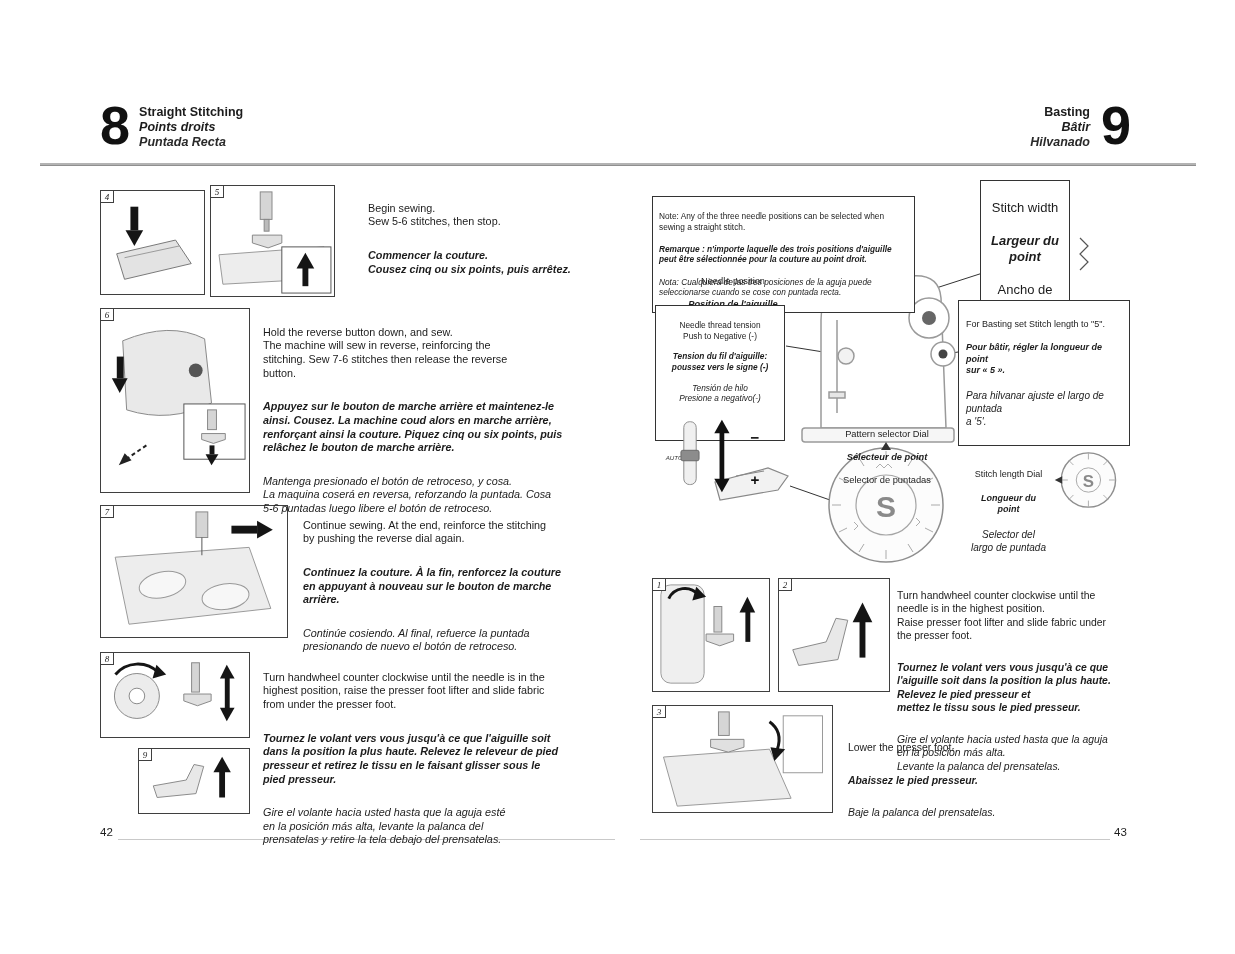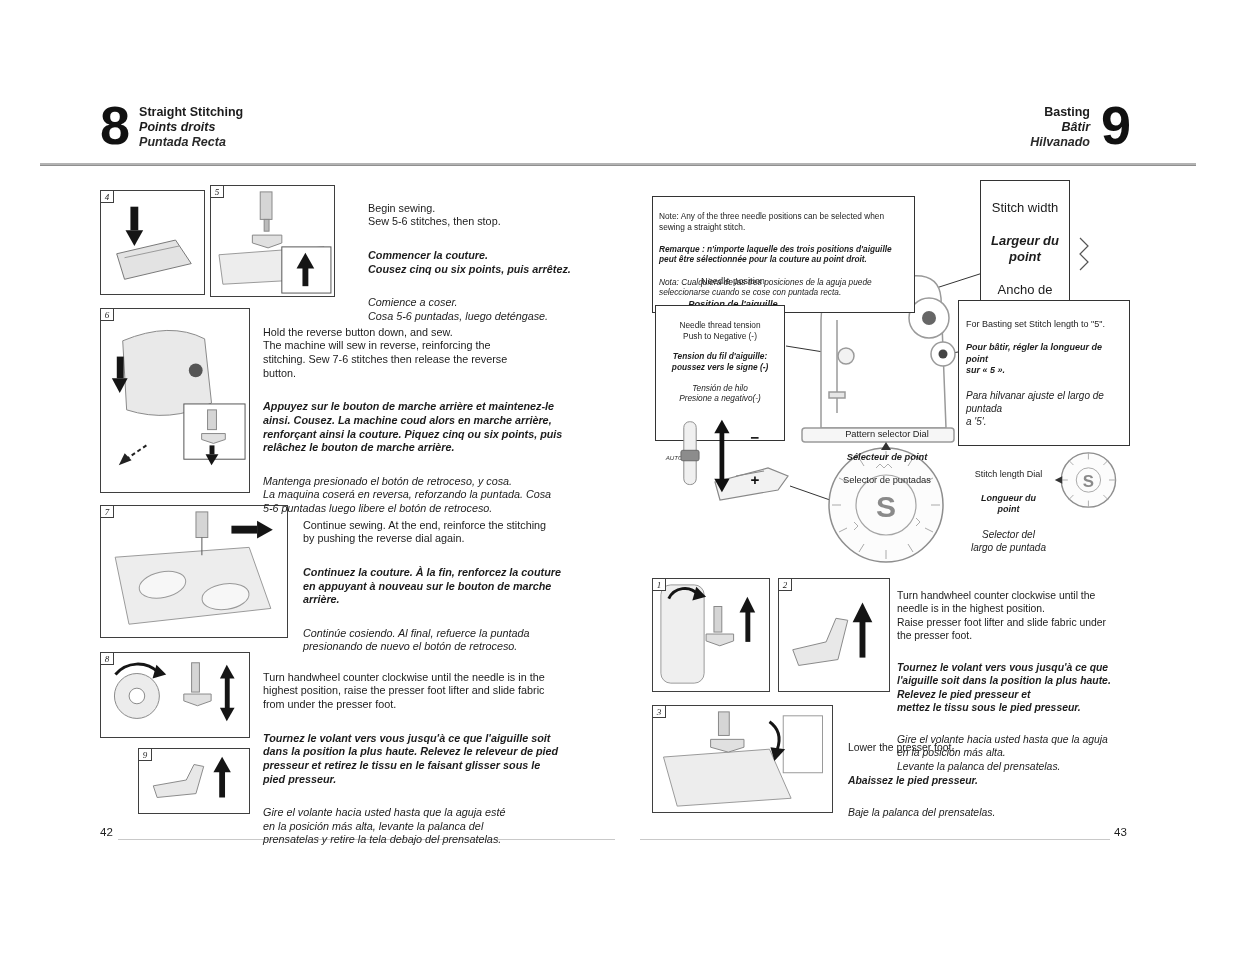--- a/index.html
+++ b/index.html
@@ -138,22 +138,20 @@
       <rect x="82" y="22" width="6" height="28" fill="#151515"></rect>
       <polygon points="76,24 94,24 85,8" fill="#151515"></polygon>
     </svg>
   </div>
 
   <div class="block" style="left:368px; top:188px; width:245px;">
     <div class="en">Begin sewing.
 Sew 5-6 stitches, then stop.</div>
     <div class="fr">Commencer la couture.
 Cousez cinq ou six points, puis arrêtez.</div>
-    <div class="es">Comience a coser.
-Cosa 5-6 puntadas, luego deténgase.</div>
   </div>
 
   <div class="block" style="left:263px; top:312px; width:335px;">
     <div class="en">Hold the reverse button down, and sew.
 The machine will sew in reverse, reinforcing the
 stitching. Sew 7-6 stitches then release the reverse
 button.</div>
     <div class="fr">Appuyez sur le bouton de marche arrière et maintenez-le
 ainsi. Cousez. La machine coud alors en marche arrière,
 renforçant ainsi la couture. Piquez cinq ou six points, puis

